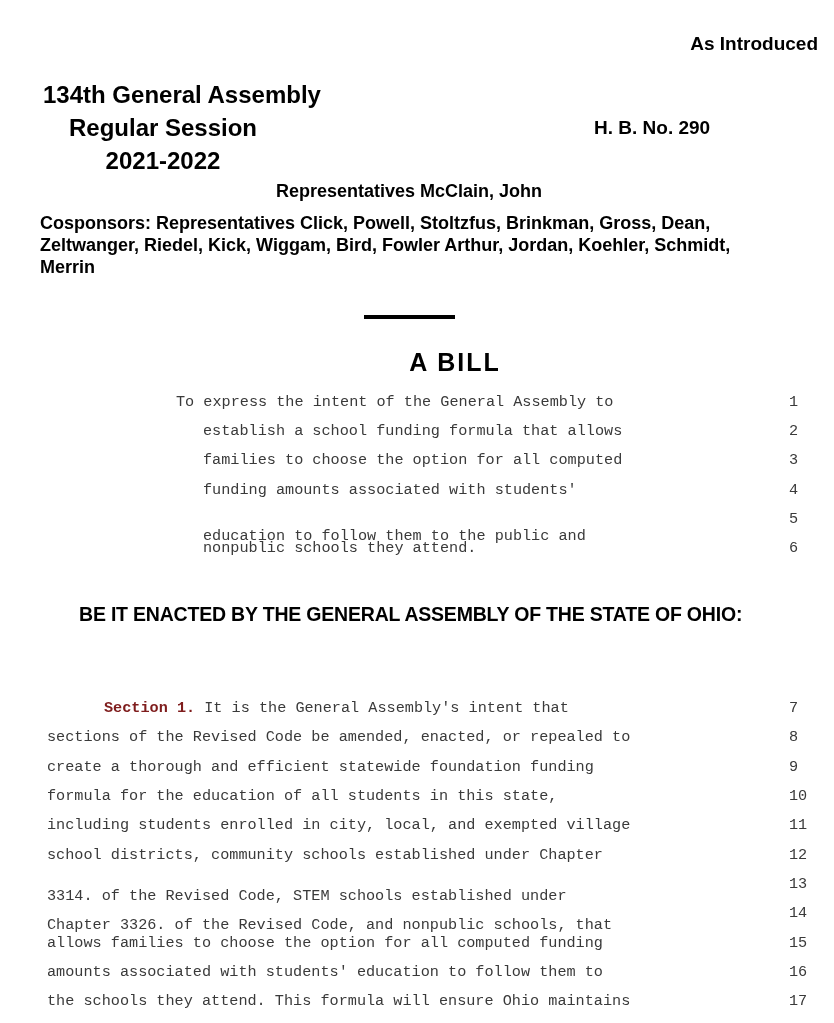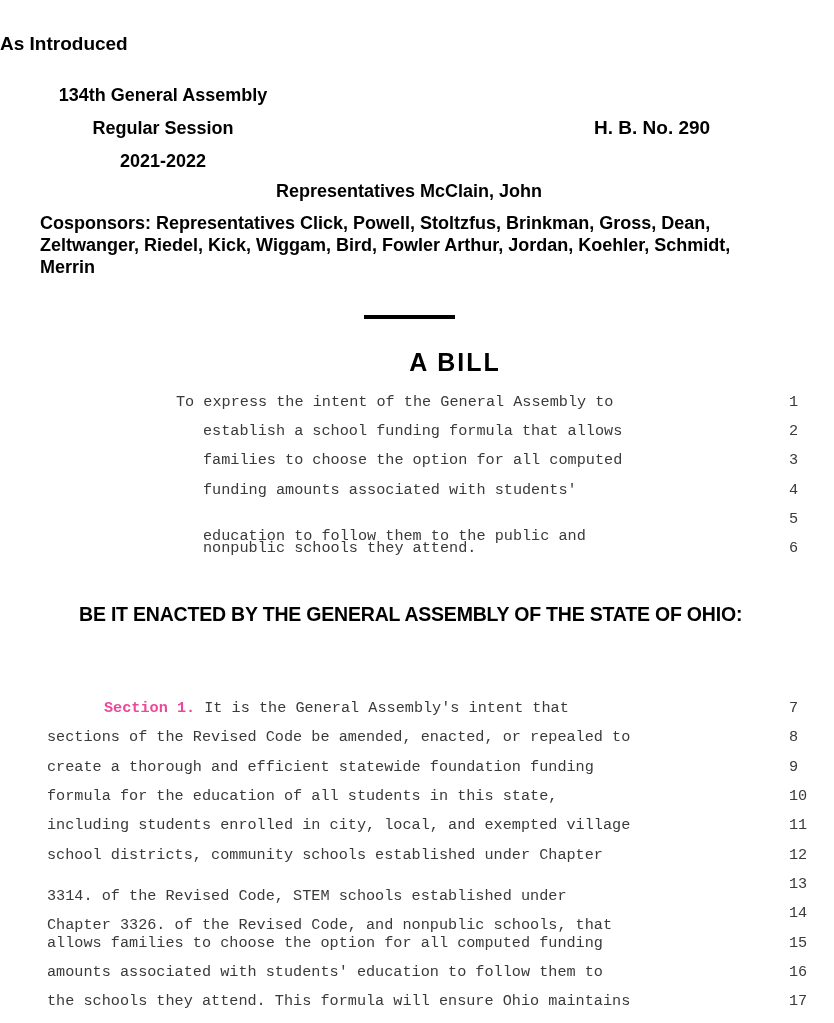--- a/index.html
+++ b/index.html
@@ -1,41 +1,41 @@
 <!DOCTYPE html>
 <html><head>
   <meta charset="utf-8">
   <style>
     html, body { margin: 0; padding: 0; background: #ffffff; }
     body {
       width: 834px; height: 1023px; position: relative; overflow: hidden;
       font-family: "Liberation Sans", sans-serif; color: #000;
     }
     .hdr { position: absolute; font-weight: bold; font-size: 19px; line-height: 22px; white-space: nowrap; }
-    #as-introduced { left: 0; width: 818px; text-align: left; top: 33px; }
+    #as-introduced { left: 0; width: 818px; text-align: right; top: 33px; }
     #assembly-block { position: absolute; left: 43px; width: 240px; top: 84px; }
-    #assembly-block .row { font-weight: bold; font-size: 18px; line-height: 22px; text-align: center; white-space: nowrap; position: absolute; left: 0; width: 240px; }
+    #assembly-block .row { font-weight: bold; font-size: 24px; line-height: 22px; text-align: center; white-space: nowrap; position: absolute; left: 0; width: 240px; }
     #assembly-block .r0 { top: 0; }
     #assembly-block .r1 { top: 33px; }
     #assembly-block .r2 { top: 66px; }
     #bill-number { left: 594px; top: 117px; }
     #sponsor { left: 0; width: 818px; text-align: center; top: 180px; font-size: 18px; }
     #cosponsors {
       position: absolute; left: 40px; width: 738px; top: 212px;
       text-align: left; font-weight: bold; font-size: 18px; line-height: 22px;
     }
     #divider { position: absolute; left: 364px; top: 315px; width: 91px; height: 4px; background: #000; }
     #bill-heading { position: absolute; left: 0; width: 818px; text-align: center; top: 349px; font-weight: bold; font-size: 25px; letter-spacing: 2px; line-height: 26px; padding-left: 46px; }
 
     .mono { font-family: "Liberation Mono", monospace; font-size: 15.2px; color: #3a3a3a; white-space: pre; }
     .line { position: absolute; height: 20px; line-height: 20px; }
     .lnum { position: absolute; left: 789px; line-height: 20px; font-family: "Liberation Mono", monospace; font-size: 15.2px; color: #3a3a3a; }
 
     #enacting-clause { position: absolute; left: 54px; top: 602px; font-weight: bold; font-size: 19.5px; line-height: 24px; white-space: nowrap; letter-spacing: -0.2px; margin-left: 25px; }
-    .sec-label { font-weight: bold; color: #ec4899; }
+    .sec-label { font-weight: bold; color: #7f1d1d; }
   </style>
 </head>
 <body>
 
 <div id="as-introduced" class="hdr">As Introduced</div>
 
 <div id="assembly-block">
   <div class="row r0">134th General Assembly</div>
   <div class="row r1">Regular Session</div>
   <div class="row r2">2021-2022</div>

